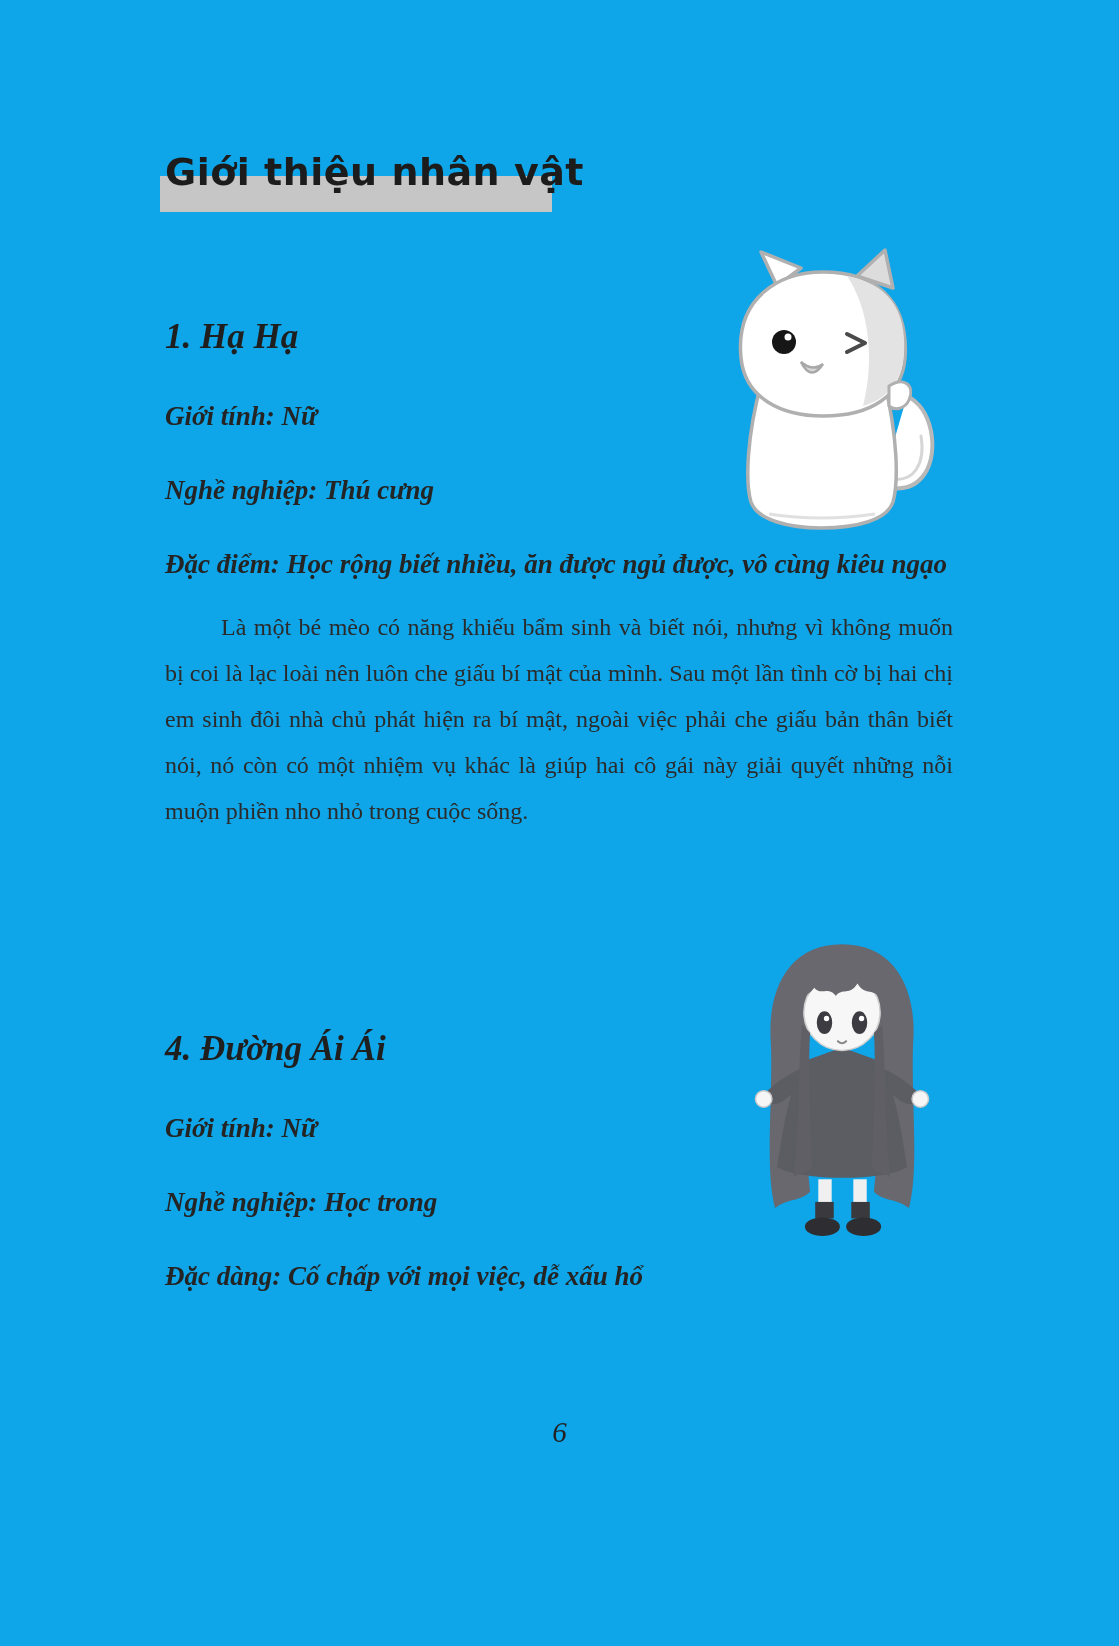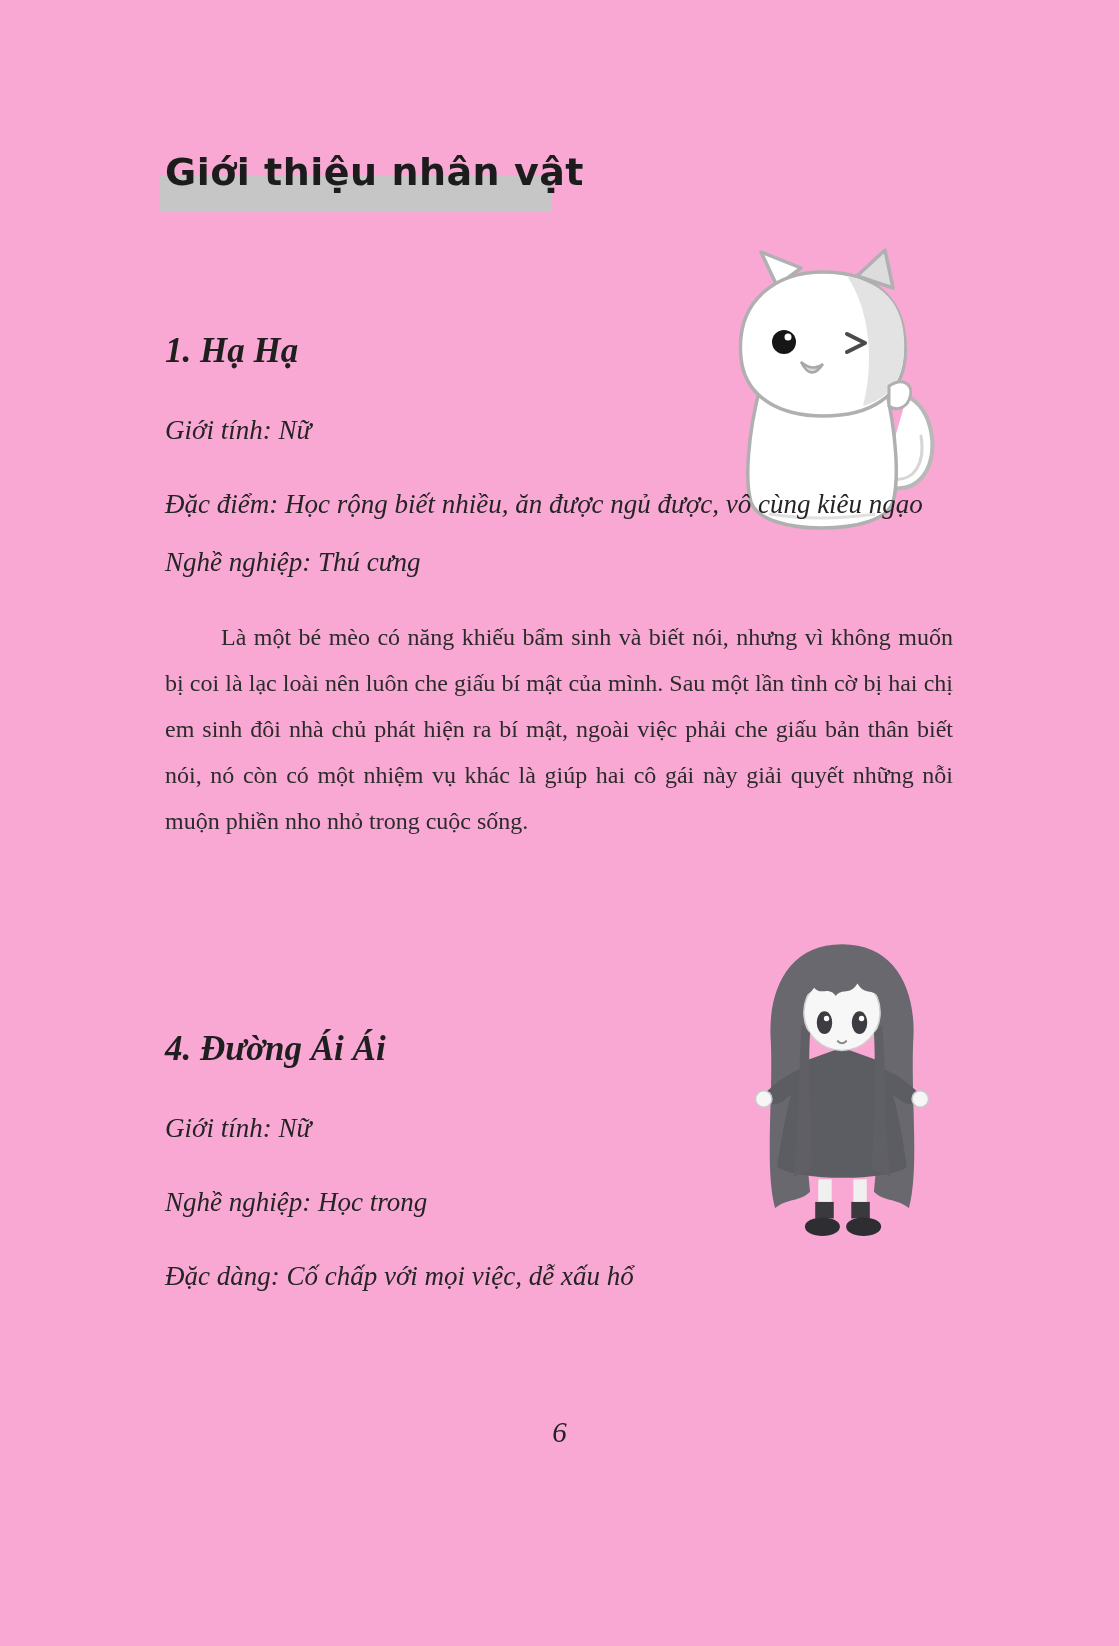--- a/index.html
+++ b/index.html
@@ -4,21 +4,21 @@
 <style>
   html, body {
     margin: 0;
     padding: 0;
     background: #ffffff;
   }
   .page {
     position: relative;
     width: 1119px;
     height: 1646px;
-    background: #f9a8d4;
+    background: #0ea5e9;
     overflow: hidden;
     font-family: "Liberation Serif", serif;
     color: #2b2b2b;
   }
 
   
   .title-highlight {
     position: absolute;
     left: 160px;
     top: 176px;
@@ -38,37 +38,37 @@
     letter-spacing: 0.5px;
     color: #1c1c1c;
   }
 
   
   .char-section {
     position: absolute;
     left: 165px;
     width: 788px;
   }
-  .char-1 { top: 330px; }
+  .char-1 { top: 316px; }
   .char-2 { top: 1028px; }
 
   .char-heading {
     margin: 0 0 36px 0;
     font-family: "Liberation Serif", serif;
     font-style: italic;
     font-weight: 700;
     font-size: 35px;
     line-height: 1.2;
     color: #1f1f1f;
   }
   .char-label {
     margin: 0 0 30px 0;
     font-family: "Liberation Serif", serif;
     font-style: italic;
-    font-weight: 400;
+    font-weight: 700;
     font-size: 27px;
     line-height: 44px;
     color: #242424;
   }
   .char-label.traits { margin-bottom: 14px; }
   .char-desc {
     margin: 18px 0 0 0;
     font-size: 24px;
     line-height: 46px;
     text-align: justify;
@@ -134,22 +134,22 @@
 
       <path d="M190 140 C206 130 216 140 210 154 C206 163 196 165 190 160 Z" fill="#ffffff" stroke="#b0b0b0" stroke-width="3"></path>
 
       <path d="M70 268 Q122 276 176 268" fill="none" stroke="#e0e0e0" stroke-width="3"></path>
     </svg>
   </div>
 
   <section class="char-section char-1">
     <h2 class="char-heading">1. Hạ Hạ</h2>
     <p class="char-label">Giới tính: Nữ</p>
+    <p class="char-label">Nghề nghiệp: Thú cưng</p>
     <p class="char-label traits">Đặc điểm: Học rộng biết nhiều, ăn được ngủ được, vô cùng kiêu ngạo</p>
-    <p class="char-label">Nghề nghiệp: Thú cưng</p>
     <p class="char-desc">Là một bé mèo có năng khiếu bẩm sinh và biết nói, nhưng vì không muốn bị coi là lạc loài nên luôn che giấu bí mật của mình. Sau một lần tình cờ bị hai chị em sinh đôi nhà chủ phát hiện ra bí mật, ngoài việc phải che giấu bản thân biết nói, nó còn có một nhiệm vụ khác là giúp hai cô gái này giải quyết những nỗi muộn phiền nho nhỏ trong cuộc sống.</p>
   </section>
 
   <div class="illus illus-girl">
     <svg viewBox="0 0 210 330" xmlns="http://www.w3.org/2000/svg">
 
       <path d="M105 12 C52 12 32 58 36 108 C38 165 30 230 40 268 C52 258 64 262 74 252 C68 190 64 130 70 96 L140 96 C146 130 142 190 136 252 C146 262 158 258 170 268 C180 230 172 165 174 108 C178 58 158 12 105 12 Z" fill="#68686e"></path>
 
       <path d="M74 130 C56 134 38 148 27 160 C31 168 41 169 48 164 C60 154 72 147 80 142 Z" fill="#5c5c63"></path>
       <path d="M136 130 C154 134 172 148 183 160 C179 168 169 169 162 164 C150 154 138 147 130 142 Z" fill="#5c5c63"></path>

